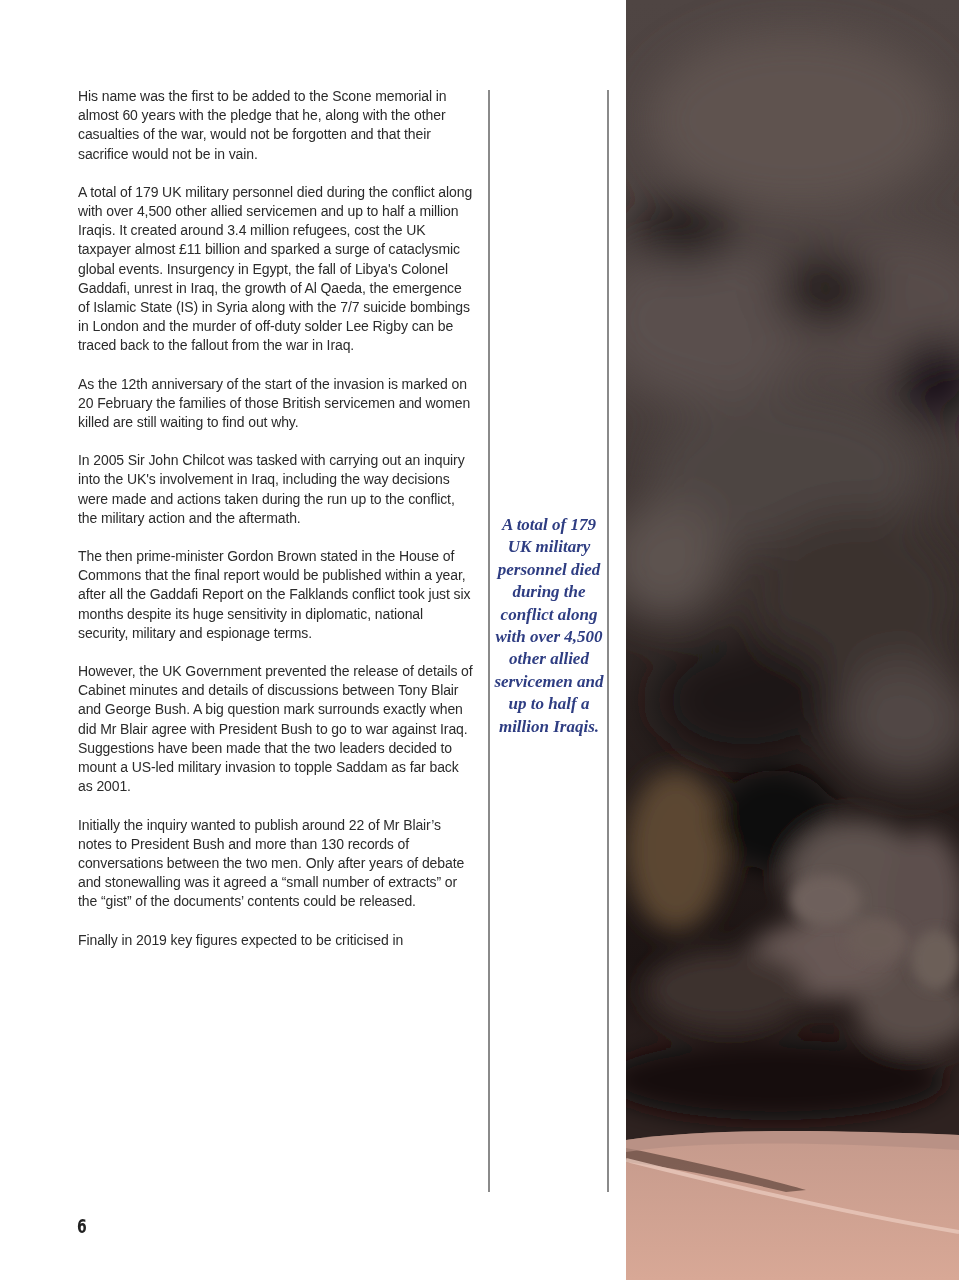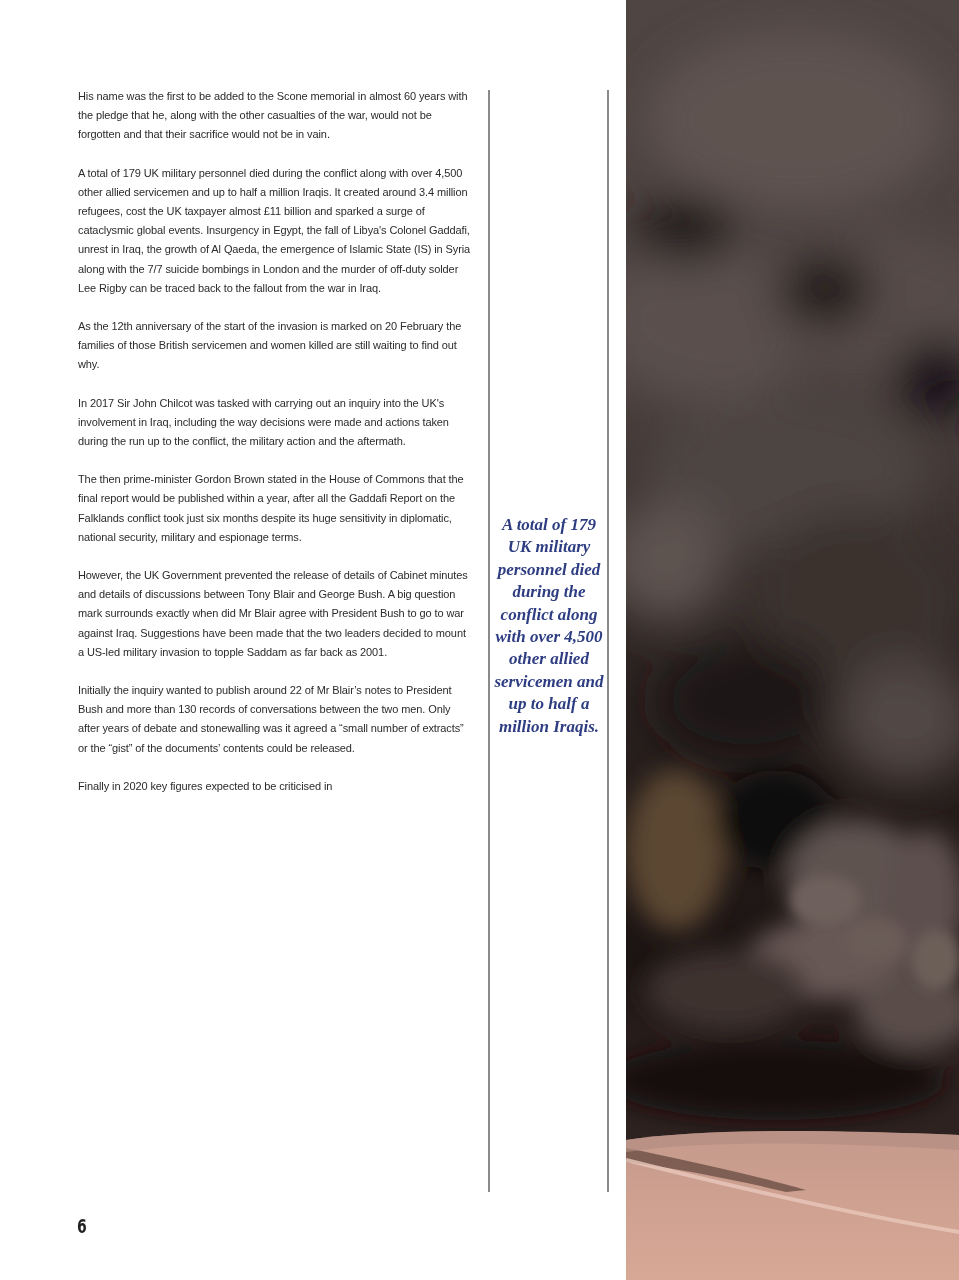--- a/index.html
+++ b/index.html
@@ -20,21 +20,21 @@
       width: 959px; height: 1280px;
       background: #ffffff;
     }
     .body-column {
       position: absolute;
       left: 78px;
       top: 87px;
       width: 395px;
       color: #2b2b2b;
       font-family: "Liberation Sans", sans-serif;
-      font-size: 11px;
+      font-size: 14px;
       line-height: 19.2px;
       letter-spacing: -0.1px;
     }
     .body-column p {
       margin: 0 0 19px 0;
     }
     .rule {
       position: absolute;
       width: 1.5px;
       background: #8a8a8a;
@@ -78,25 +78,25 @@
   </style>
 </head>
 <body>
 
 <div class="page">
 
   <div class="body-column">
     <p>His name was the first to be added to the Scone memorial in almost 60 years with the pledge that he, along with the other casualties of the war, would not be forgotten and that their sacrifice would not be in vain.</p>
     <p>A total of 179 UK military personnel died during the conflict along with over 4,500 other allied servicemen and up to half a million Iraqis. It created around 3.4 million refugees, cost the UK taxpayer almost £11 billion and sparked a surge of cataclysmic global events. Insurgency in Egypt, the fall of Libya's Colonel Gaddafi, unrest in Iraq, the growth of Al Qaeda, the emergence of Islamic State (IS) in Syria along with the 7/7 suicide bombings in London and the murder of off-duty solder Lee Rigby can be traced back to the fallout from the war in Iraq.</p>
     <p>As the 12th anniversary of the start of the invasion is marked on 20 February the families of those British servicemen and women killed are still waiting to find out why.</p>
-    <p>In 2017 Sir John Chilcot was tasked with carrying out an inquiry into the UK's involvement in Iraq, including the way decisions were made and actions taken during the run up to the conflict, the military action and the aftermath.</p>
+    <p>In 2005 Sir John Chilcot was tasked with carrying out an inquiry into the UK's involvement in Iraq, including the way decisions were made and actions taken during the run up to the conflict, the military action and the aftermath.</p>
     <p>The then prime-minister Gordon Brown stated in the House of Commons that the final report would be published within a year, after all the Gaddafi Report on the Falklands conflict took just six months despite its huge sensitivity in diplomatic, national security, military and espionage terms.</p>
     <p>However, the UK Government prevented the release of details of Cabinet minutes and details of discussions between Tony Blair and George Bush. A big question mark surrounds exactly when did Mr Blair agree with President Bush to go to war against Iraq. Suggestions have been made that the two leaders decided to mount a US-led military invasion to topple Saddam as far back as 2001.</p>
     <p>Initially the inquiry wanted to publish around 22 of Mr Blair’s notes to President Bush and more than 130 records of conversations between the two men. Only after years of debate and stonewalling was it agreed a “small number of extracts” or the “gist” of the documents’ contents could be released.</p>
-    <p>Finally in 2020 key figures expected to be criticised in</p>
+    <p>Finally in 2019 key figures expected to be criticised in</p>
   </div>
 
   <div class="rule rule-left"></div>
   <div class="rule rule-right"></div>
 
   <div class="pull-quote">A total of 179 UK military personnel died during the conflict along with over 4,500 other allied servicemen and up to half a million Iraqis.</div>
 
   <div class="page-number">6</div>
 
   <div class="photo">

